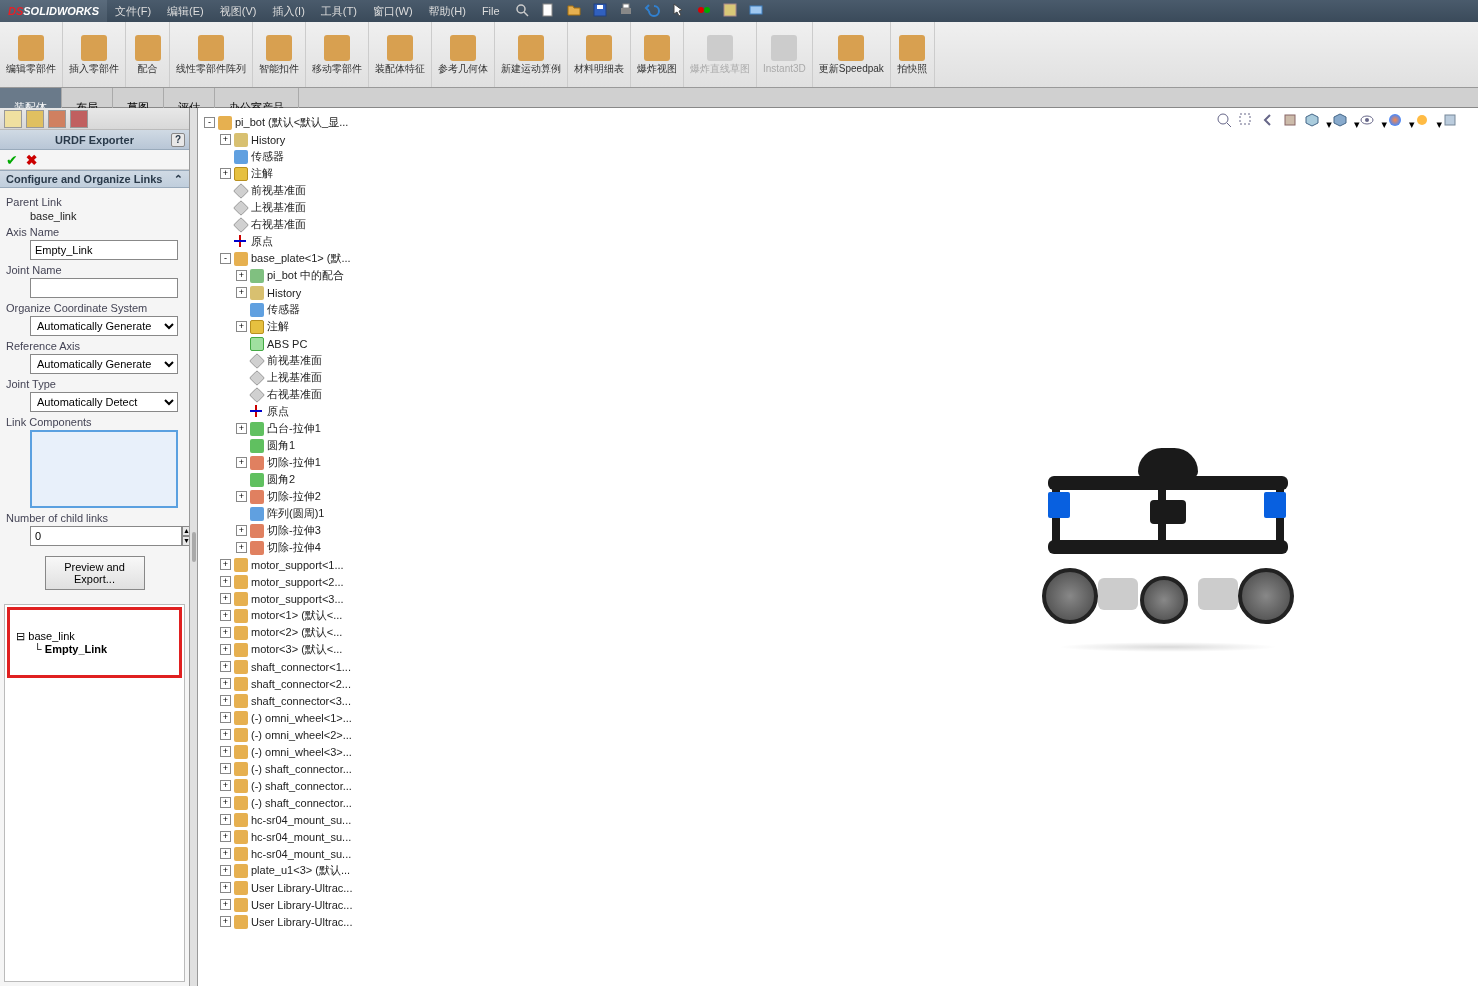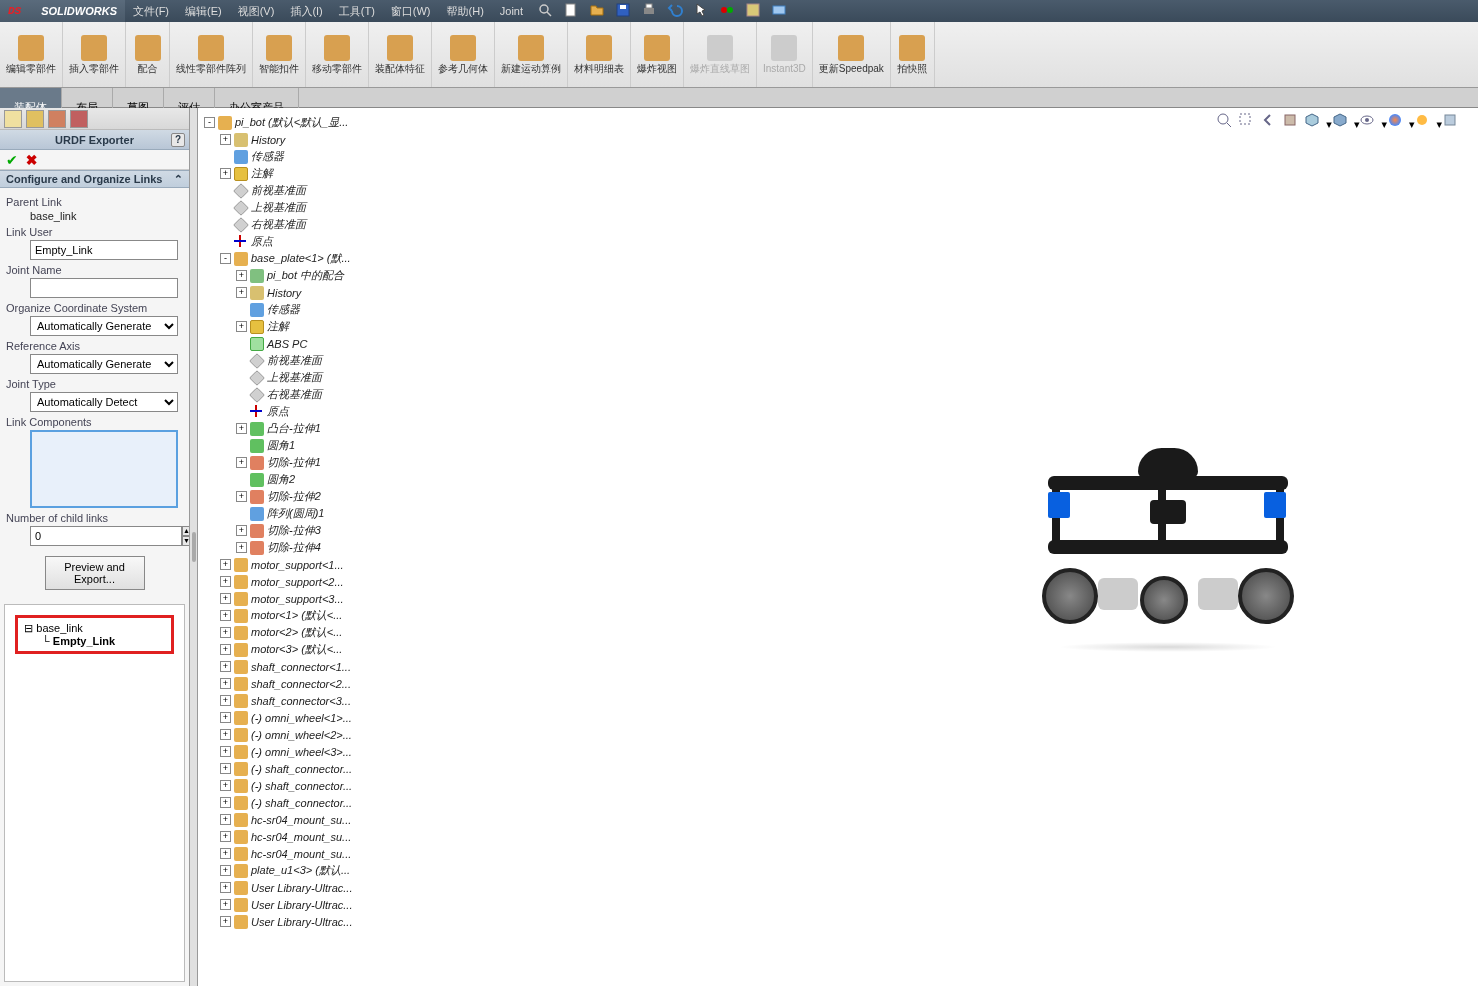--- a/index.html
+++ b/index.html
@@ -1,21 +1,21 @@
 <!DOCTYPE html>
 <html><head>
 <meta charset="utf-8">
 <style>
 * { margin: 0; padding: 0; box-sizing: border-box; font-family: "Microsoft YaHei", Tahoma, Arial, sans-serif; font-size: 11px; }
 body { background: #fff; width: 1478px; height: 986px; overflow: hidden; }
 
 
 .titlebar { height: 22px; background: linear-gradient(#4a5b6c, #3a4a5a); display: flex; align-items: center; color: #fff; }
 .logo { padding: 0 8px; font-weight: bold; font-style: italic; font-size: 12px; background: linear-gradient(#5a6b7c, #4a5a6a); height: 100%; display: flex; align-items: center; }
-.logo .ds { color: #e62027; margin-right: 20px; font-family: Liberation Mono, monospace;}
+.logo .ds { color: #e62027; margin-right: 0;}
 .menubar { display: flex; height: 100%; }
 .menubar .mitem { padding: 5px 8px; display: flex; align-items: center; color: #ddd; cursor: pointer; }
 .qat { display: flex; align-items: center; padding-left: 10px; gap: 10px; }
 .filename { flex: 1; text-align: center; color: #ddd; }
 
 
 .ribbon { height: 66px; background: linear-gradient(#f0f0f0, #e0e0e0); border-bottom: 1px solid #999; display: flex; }
 .rbtn { display: flex; flex-direction: column; align-items: center; justify-content: center; padding: 2px 6px; border-right: 1px solid #ccc; min-width: 44px; cursor: pointer; color: #333; }
 .rbtn .ricon { width: 26px; height: 26px; background: #d8a050; border-radius: 3px; margin-bottom: 2px; }
 .rbtn .rlabel { font-size: 10px; text-align: center; line-height: 11px; }
@@ -48,21 +48,21 @@
 .lp-static { padding-left: 24px; color: #222; margin-bottom: 4px; }
 .lp-input { width: 148px; margin-left: 24px; border: 1px solid #888; padding: 2px 4px; background: #fff; height:20px;}
 .lp-select { width: 148px; margin-left: 24px; border: 1px solid #888; padding: 1px 2px; background: #fff; height:20px;}
 .lp-listbox { width: 148px; height: 78px; margin-left: 24px; border: 2px solid #5aa0e0; background: #e8f0fa; }
 .lp-spin { display: flex; margin-left: 24px; width: 148px; }
 .lp-spin input { flex:1; border:1px solid #888; padding:2px 4px; height:20px;}
 .lp-spin .spinbtns{ width:16px; display:flex; flex-direction:column;}
 .lp-spin .spinbtns div{ flex:1; border:1px solid #888; background:#e8e8e8; font-size:7px; text-align:center; cursor:pointer;}
 .lp-btn { display: block; margin: 10px auto; padding: 4px 12px; border: 1px solid #888; background: linear-gradient(#f8f8f8,#e0e0e0); cursor: pointer; text-align:center; width:100px;}
 
-.link-treebox { border: 3px solid #e02020; margin: 10px; background: #fff; padding: 4px 6px; }
+.link-treebox { border: 3px solid #e02020; margin: 2px; background: #fff; padding: 20px 6px; }
 .link-treebox .lroot { }
 .link-treebox .lchild { padding-left: 18px; font-weight: bold; }
 .lp-bottom { flex:1; background:#fff; border-top:1px solid #ccc; margin:0 4px 4px 4px; border:1px solid #bbb;}
 
 
 .ftree { position: absolute; left: 6px; top: 6px; width: 200px; max-height: 860px; overflow: hidden; font-size: 12px; }
 .fnode { display: flex; align-items: center; height: 17px; white-space: nowrap; }
 .fexp { width: 11px; height: 11px; border: 1px solid #888; margin-right: 3px; font-size: 9px; line-height: 9px; text-align: center; cursor: pointer; background:#fff; flex-shrink:0;}
 .fnoexp { width: 11px; margin-right: 3px; flex-shrink:0;}
 .ficon { width: 14px; height: 14px; margin-right: 3px; flex-shrink: 0; border-radius:2px;}
@@ -73,21 +73,21 @@
 .ic-plane { background: #d0d0d0; border:1px solid #888; transform: rotate(45deg) scale(0.8);}
 .ic-origin { background: transparent; position:relative;}
 .ic-origin::before{content:"";position:absolute;left:5px;top:0;width:2px;height:12px;background:#c00;}
 .ic-origin::after{content:"";position:absolute;left:0;top:5px;width:12px;height:2px;background:#00c;}
 .ic-part { background: #e6b050; }
 .ic-mate { background: #80c080; }
 .ic-mat { background: #a0e0a0; border:1px solid #4a4;}
 .ic-feat { background: #60c060; }
 .ic-cut { background: #e08060; }
 .ic-pat { background: #60a0e0; }
-.flabel { color: #222; font-style: italic; }
+.flabel { color: #222; }
 .ind1 { padding-left: 16px; }
 .ind2 { padding-left: 32px; }
 
 
 .vptb { position: absolute; right: 20px; top: 4px; display: flex; gap: 6px; }
 
 
 .robot { position: absolute; right: 180px; top: 340px; width: 260px; height: 220px; }
 .robot .deck { position:absolute; width: 240px; height: 14px; background: #1a1a1a; border-radius: 6px; }
 .robot .deck.top { top: 28px; left:10px;}
@@ -110,21 +110,21 @@
     <span>SOLIDWORKS</span>
   </div>
   <div class="menubar" id="menubar">
       <div class="mitem">文件(F)</div>
       <div class="mitem">编辑(E)</div>
       <div class="mitem">视图(V)</div>
       <div class="mitem">插入(I)</div>
       <div class="mitem">工具(T)</div>
       <div class="mitem">窗口(W)</div>
       <div class="mitem">帮助(H)</div>
-      <div class="mitem">Joint</div>
+      <div class="mitem">File</div>
     </div>
   <span style="margin-left:6px;">
     <svg class="ico" viewBox="0 0 16 16">
         <circle cx="7" cy="7" r="4" fill="none" stroke="#ccc" stroke-width="1.5"></circle>
         <line x1="10" y1="10" x2="14" y2="14" stroke="#ccc" stroke-width="1.5"></line>
       </svg>
   </span>
   <div class="qat">
     <span><svg class="ico" viewBox="0 0 16 16">
           <rect x="3" y="2" width="9" height="12" fill="#fff" stroke="#888"></rect>
@@ -249,21 +249,21 @@
       <span class="xmk">✖</span>
     </div>
     <div class="lp-section-hdr">
       <span>Configure and Organize Links</span>
       <span>⌃</span>
     </div>
     <div class="lp-body">
       <div class="lp-label">Parent Link</div>
       <div class="lp-static">base_link</div>
 
-      <div class="lp-label">Link User</div>
+      <div class="lp-label">Axis Name</div>
       <input class="lp-input" value="Empty_Link" style="">
 
       <div class="lp-label">Joint Name</div>
       <input class="lp-input" value="" style="">
 
       <div class="lp-label">Organize Coordinate System</div>
       <select class="lp-select"><option>Automatically Generate</option></select>
 
       <div class="lp-label">Reference Axis</div>
       <select class="lp-select"><option>Automatically Generate</option></select>

